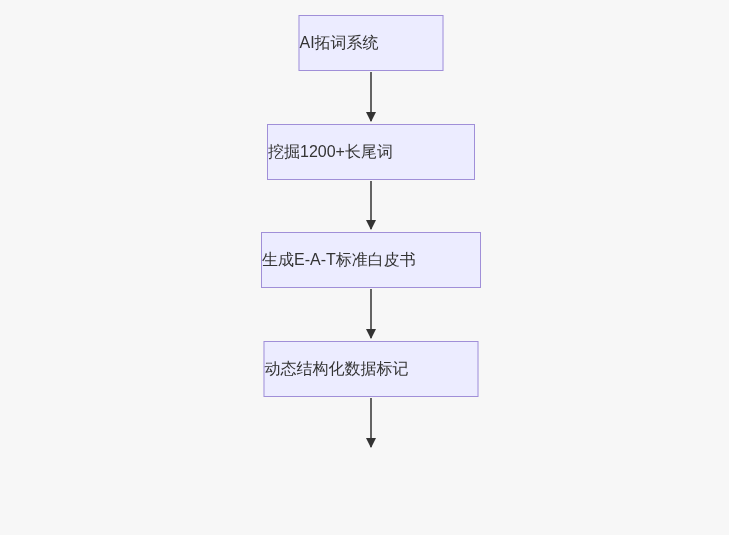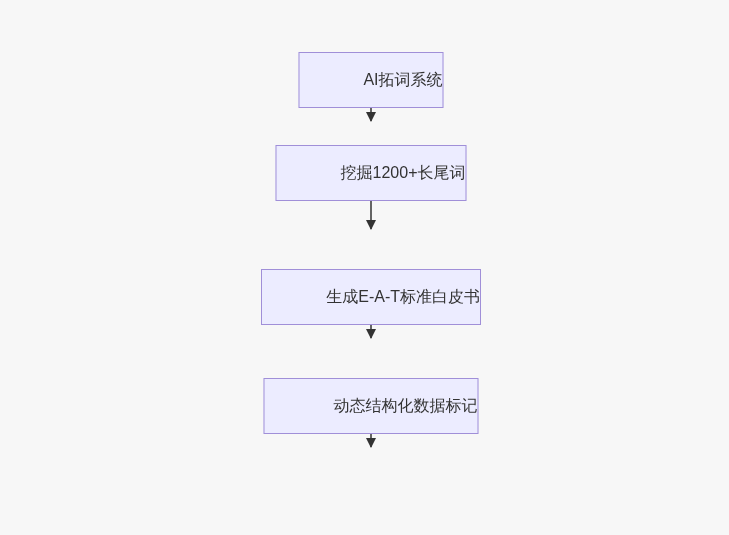--- a/index.html
+++ b/index.html
@@ -23,29 +23,28 @@
   .node {
     position: absolute;
     left: 371px;
     transform: translateX(-50%);
     height: 56px;
     box-sizing: border-box;
     background: #ececff;
     border: 1px solid #a08fd8;
     display: flex;
     align-items: center;
-    justify-content: flex-end;
+    justify-content: flex-start;
     color: #333333;
     font-size: 16px;
     line-height: 1;
     white-space: nowrap;
-    margin-top: 37px;
   }
   .node-1 { top: 15px;  width: 145px; }
-  .node-2 { top: 108px; width: 191px; }
+  .node-2 { top: 124px; width: 208px; }
   .node-3 { top: 232px; width: 220px; }
   .node-4 { top: 341px; width: 215px; }
   .node-5 { top: 450px; width: 233px; }
 </style>
 </head>
 <body>
 
 <div class="stage">
 
   <svg class="edges" width="729" height="535" aria-hidden="true">

